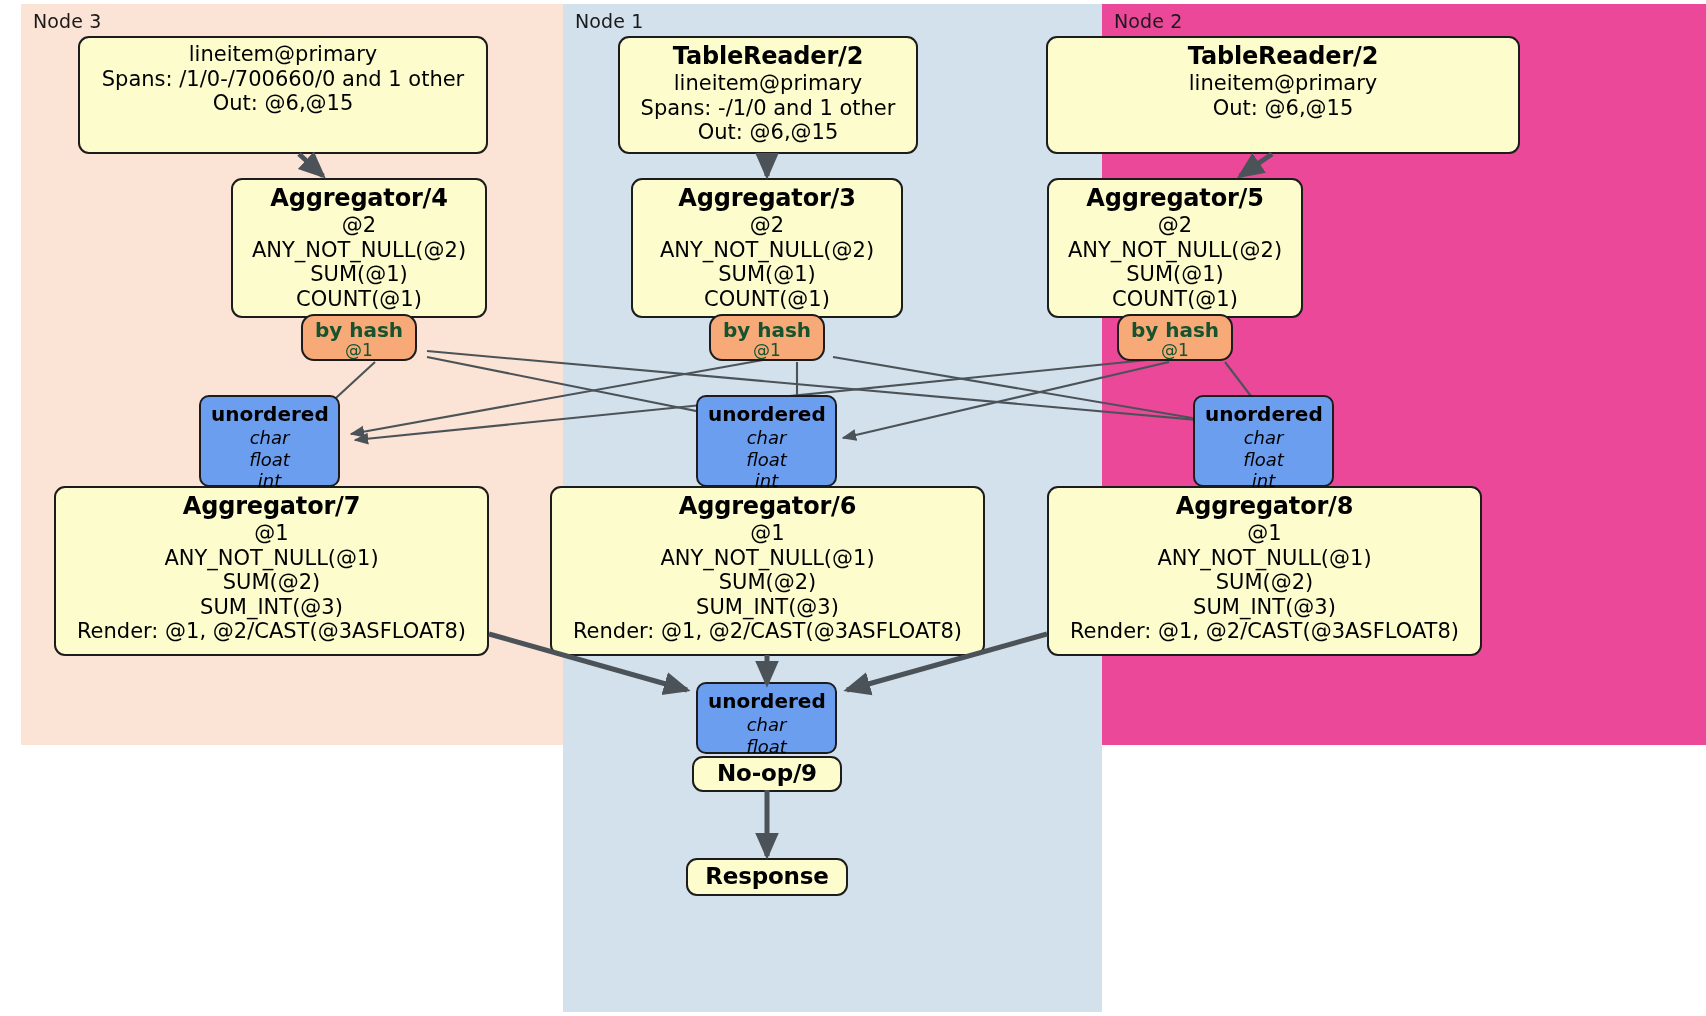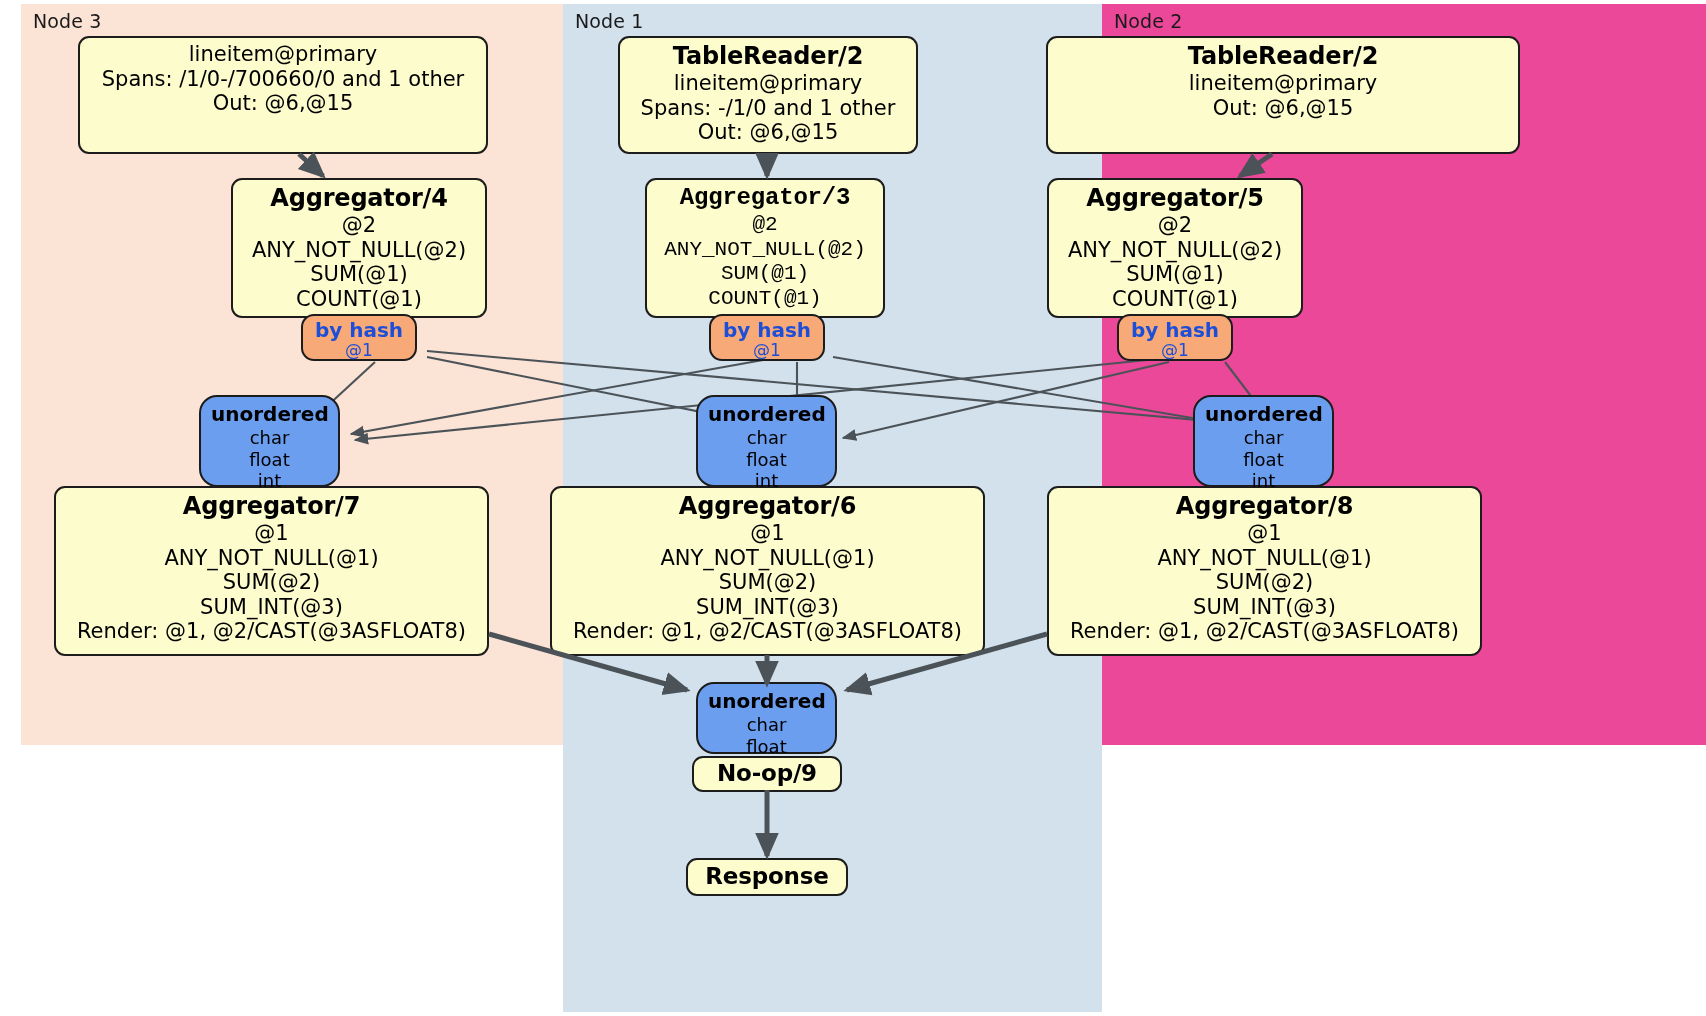--- a/index.html
+++ b/index.html
@@ -56,42 +56,42 @@
   }
   .proc.small .ttl{font-size:23px;}
   
   .router{
     position:absolute;
     box-sizing:border-box;
     background:#f7aa78;
     border:2px solid #1c1c1c;
     border-radius:13px;
     text-align:center;
-    color:#1d4ed8;
+    color:#14532d;
     padding:3px 10px 5px 10px;
     line-height:1.12;
     z-index:6;
   }
   .router .ttl{font-weight:bold;font-size:20px;display:block;}
   .router .ln{font-size:17px;display:block;}
   
   .sync{
     position:absolute;
     box-sizing:border-box;
     background:#6c9ef0;
     border:2px solid #1c1c1c;
-    border-radius:18px;
+    border-radius:10px;
     text-align:center;
     color:#000;
     padding:5px 10px 6px 10px;
     line-height:1.2;
     z-index:6;
   }
   .sync .ttl{font-weight:bold;font-size:20px;display:block;margin-bottom:1px;}
-  .sync .ln{font-size:18px;display:block;}
+  .sync .ln{font-size:18px;display:block;font-style:italic;}
   
   svg.edges{
     position:absolute;
     left:0;top:0;
     width:1706px;height:1016px;
     overflow:visible;
     pointer-events:none;
   }
   svg.edges.thin{z-index:4;}
   svg.edges.thick{z-index:8;}
@@ -175,21 +175,21 @@
   </div>
 
   <div class="proc" style="left:216px;top:178px;width:256px;height:140px;">
     <span class="ttl">Aggregator/4</span>
     <span class="ln">@2</span>
     <span class="ln">ANY_NOT_NULL(@2)</span>
     <span class="ln">SUM(@1)</span>
     <span class="ln">COUNT(@1)</span>
   </div>
 
-  <div class="proc" style="left:630px;top:178px;width:240px;height:140px;font-family:Liberation Mono, monospace;">
+  <div class="proc" style="left:616px;top:178px;width:272px;height:140px;">
     <span class="ttl">Aggregator/3</span>
     <span class="ln">@2</span>
     <span class="ln">ANY_NOT_NULL(@2)</span>
     <span class="ln">SUM(@1)</span>
     <span class="ln">COUNT(@1)</span>
   </div>
 
   <div class="proc" style="left:1032px;top:178px;width:256px;height:140px;">
     <span class="ttl">Aggregator/5</span>
     <span class="ln">@2</span>

